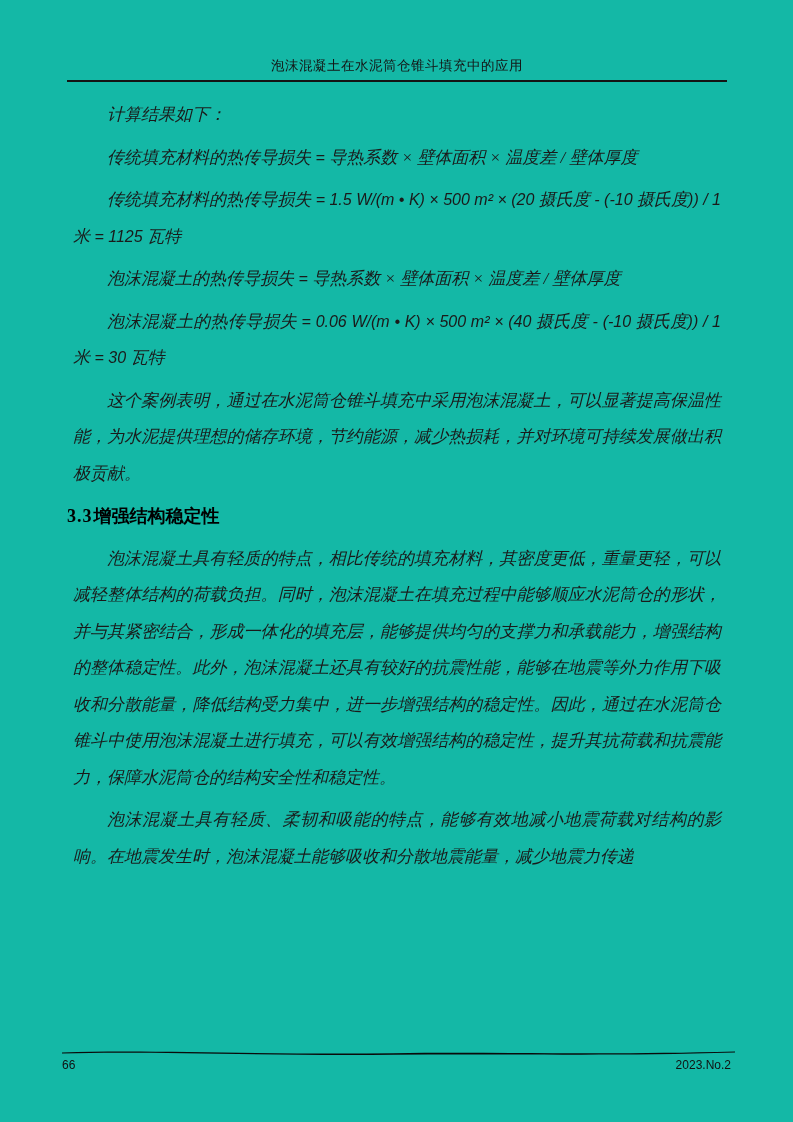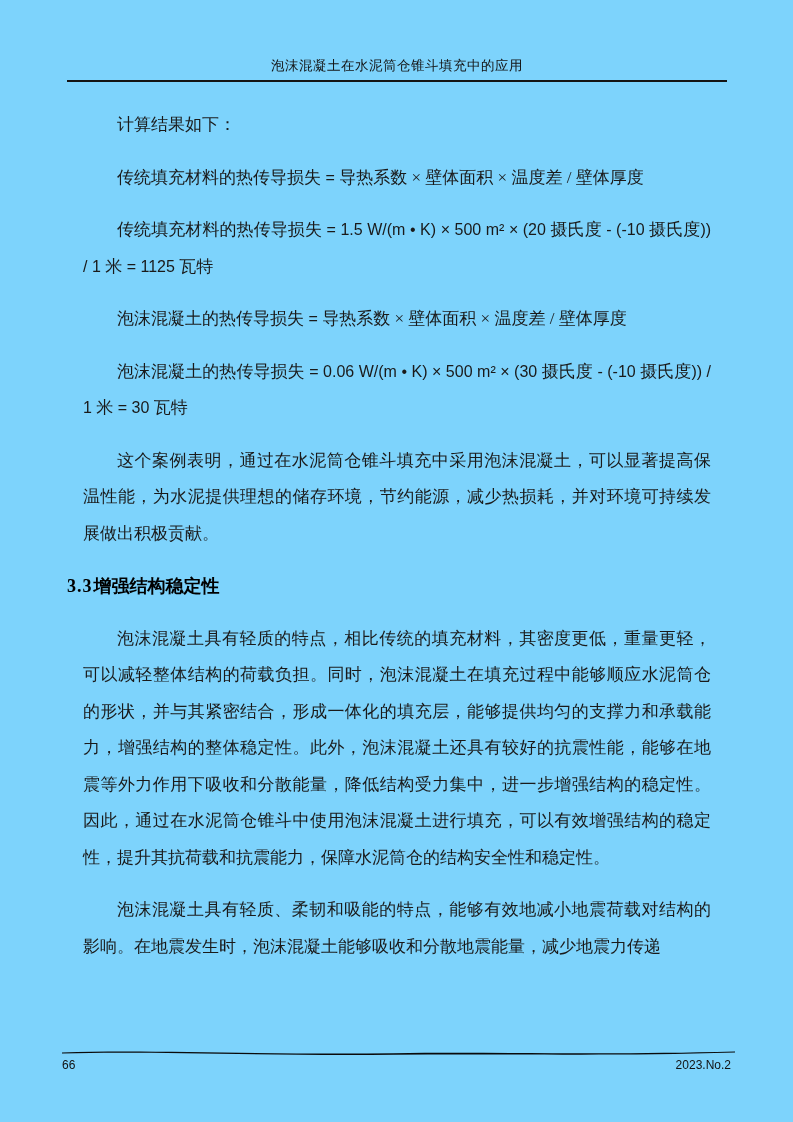--- a/index.html
+++ b/index.html
@@ -1,20 +1,20 @@
 <!DOCTYPE html>
 <html lang="zh"><head>
 <meta charset="utf-8">
 <style>
   html, body { margin: 0; padding: 0; background: #ffffff; }
   .page {
     position: relative;
     width: 793px;
     height: 1122px;
-    background: #7dd3fc;
+    background: #14b8a6;
     overflow: hidden;
     font-family: "Liberation Serif", "DejaVu Serif", serif;
     color: #1a1a1a;
   }
   
   .header {
     position: absolute;
     left: 67px;
     right: 66px;
     top: 57px;
@@ -32,22 +32,23 @@
   .main {
     position: absolute;
     left: 67px;
     right: 66px;
     top: 91px;
     font-size: 17px;
     line-height: 36.5px;
     text-align: justify;
   }
   p.para {
-    margin: 16px;
+    margin: 6px;
     text-indent: 2em;
+    font-style: italic;
   }
   .lat {
     font-family: "Liberation Sans", "DejaVu Sans", sans-serif;
     font-size: 16px;
   }
   h2.heading {
     margin: 0;
     font-size: 18px;
     font-weight: bold;
     line-height: 36.5px;
@@ -98,21 +99,21 @@
   <div class="main">
 
     <p class="para"><span>计算结果如下：</span></p>
 
     <p class="para"><span>传统填充材料的热传导损失</span><span class="lat"> = </span><span>导热系数 × 壁体面积 × 温度差 / 壁体厚度</span></p>
 
     <p class="para"><span>传统填充材料的热传导损失</span><span class="lat"> = 1.5 W/(m • K) × 500 m² × (20 </span><span>摄氏度</span><span class="lat"> - (-10 </span><span>摄氏度</span><span class="lat">)) / 1 </span><span>米</span><span class="lat"> = 1125 </span><span>瓦特</span></p>
 
     <p class="para"><span>泡沫混凝土的热传导损失</span><span class="lat"> = </span><span>导热系数 × 壁体面积 × 温度差 / 壁体厚度</span></p>
 
-    <p class="para"><span>泡沫混凝土的热传导损失</span><span class="lat"> = 0.06 W/(m • K) × 500 m² × (30 </span><span>摄氏度</span><span class="lat"> - (-10 </span><span>摄氏度</span><span class="lat">)) / 1 </span><span>米</span><span class="lat"> = 30 </span><span>瓦特</span></p>
+    <p class="para"><span>泡沫混凝土的热传导损失</span><span class="lat"> = 0.06 W/(m • K) × 500 m² × (40 </span><span>摄氏度</span><span class="lat"> - (-10 </span><span>摄氏度</span><span class="lat">)) / 1 </span><span>米</span><span class="lat"> = 30 </span><span>瓦特</span></p>
 
 
     <p class="para"><span>这个案例表明，通过在水泥筒仓锥斗填充中采用泡沫混凝土，可以显著提高保温性能，为水泥提供理想的储存环境，节约能源，减少热损耗，并对环境可持续发展做出积极贡献。</span></p>
 
     <h2 class="heading"><span class="hnum">3.3</span><span class="htitle">增强结构稳定性</span></h2>
 
     <p class="para"><span>泡沫混凝土具有轻质的特点，相比传统的填充材料，其密度更低，重量更轻，可以减轻整体结构的荷载负担。同时，泡沫混凝土在填充过程中能够顺应水泥筒仓的形状，并与其紧密结合，形成一体化的填充层，能够提供均匀的支撑力和承载能力，增强结构的整体稳定性。此外，泡沫混凝土还具有较好的抗震性能，能够在地震等外力作用下吸收和分散能量，降低结构受力集中，进一步增强结构的稳定性。因此，通过在水泥筒仓锥斗中使用泡沫混凝土进行填充，可以有效增强结构的稳定性，提升其抗荷载和抗震能力，保障水泥筒仓的结构安全性和稳定性。</span></p>
 
 
     <p class="para"><span>泡沫混凝土具有轻质、柔韧和吸能的特点，能够有效地减小地震荷载对结构的影响。在地震发生时，泡沫混凝土能够吸收和分散地震能量，减少地震力传递</span></p>

